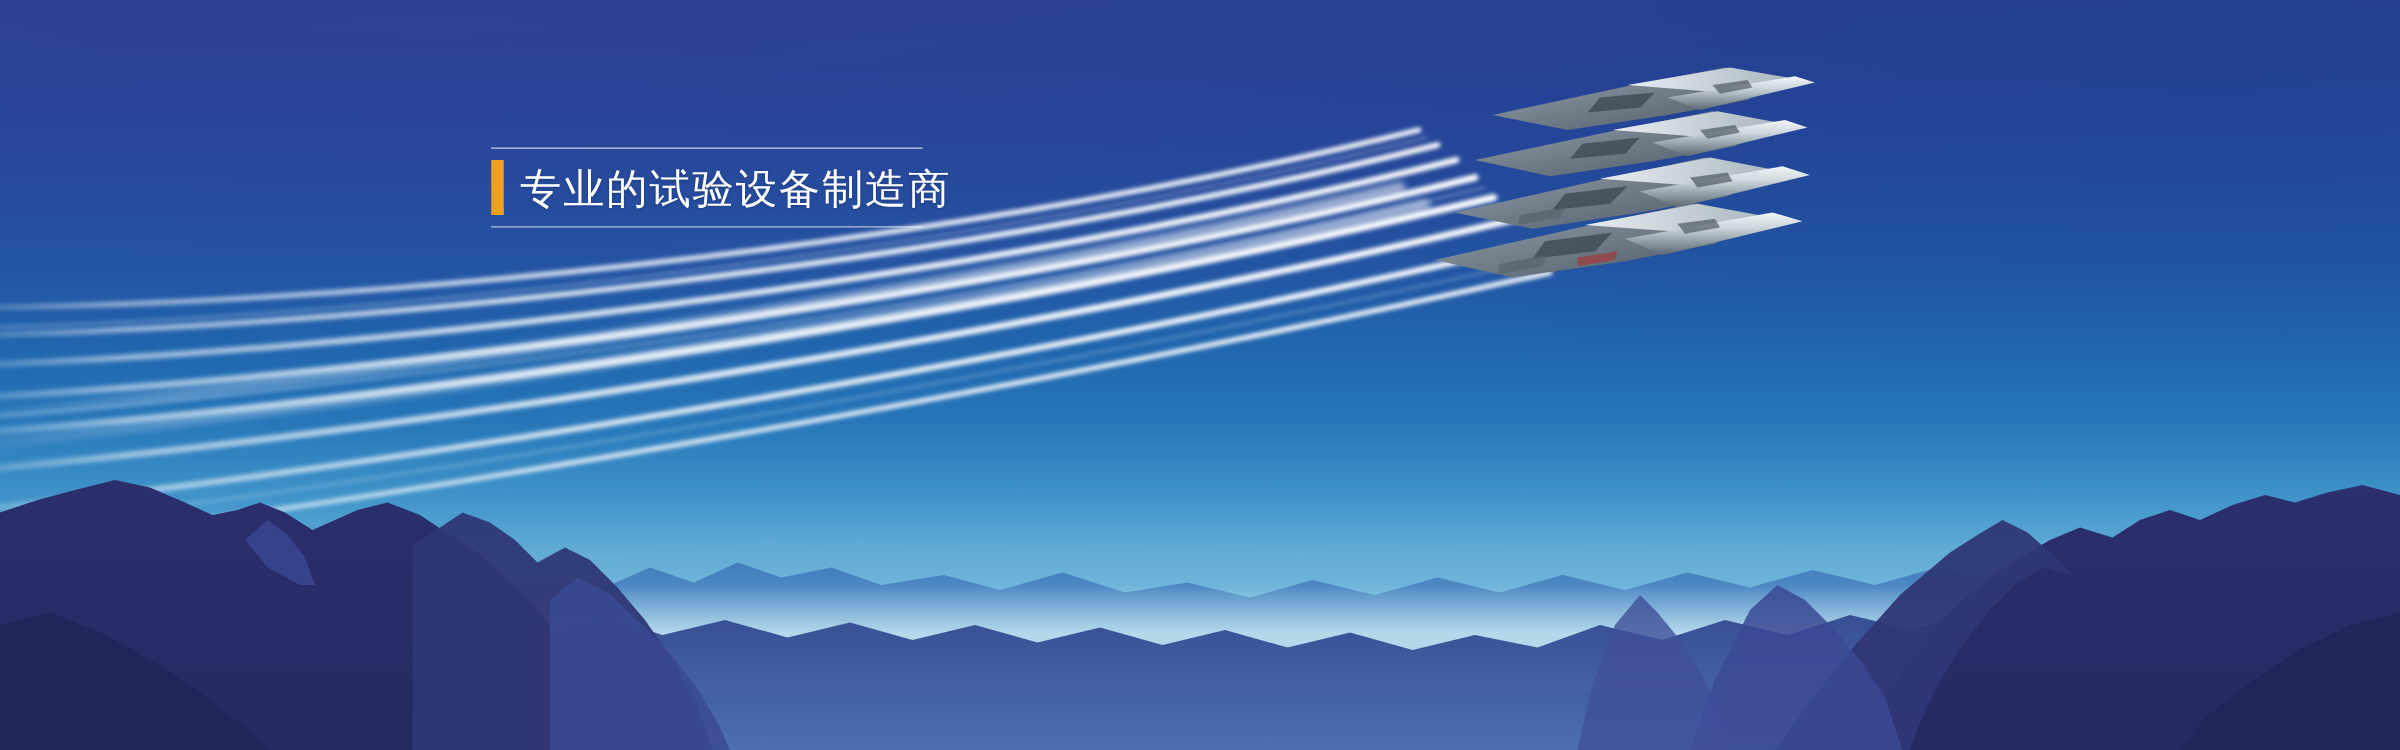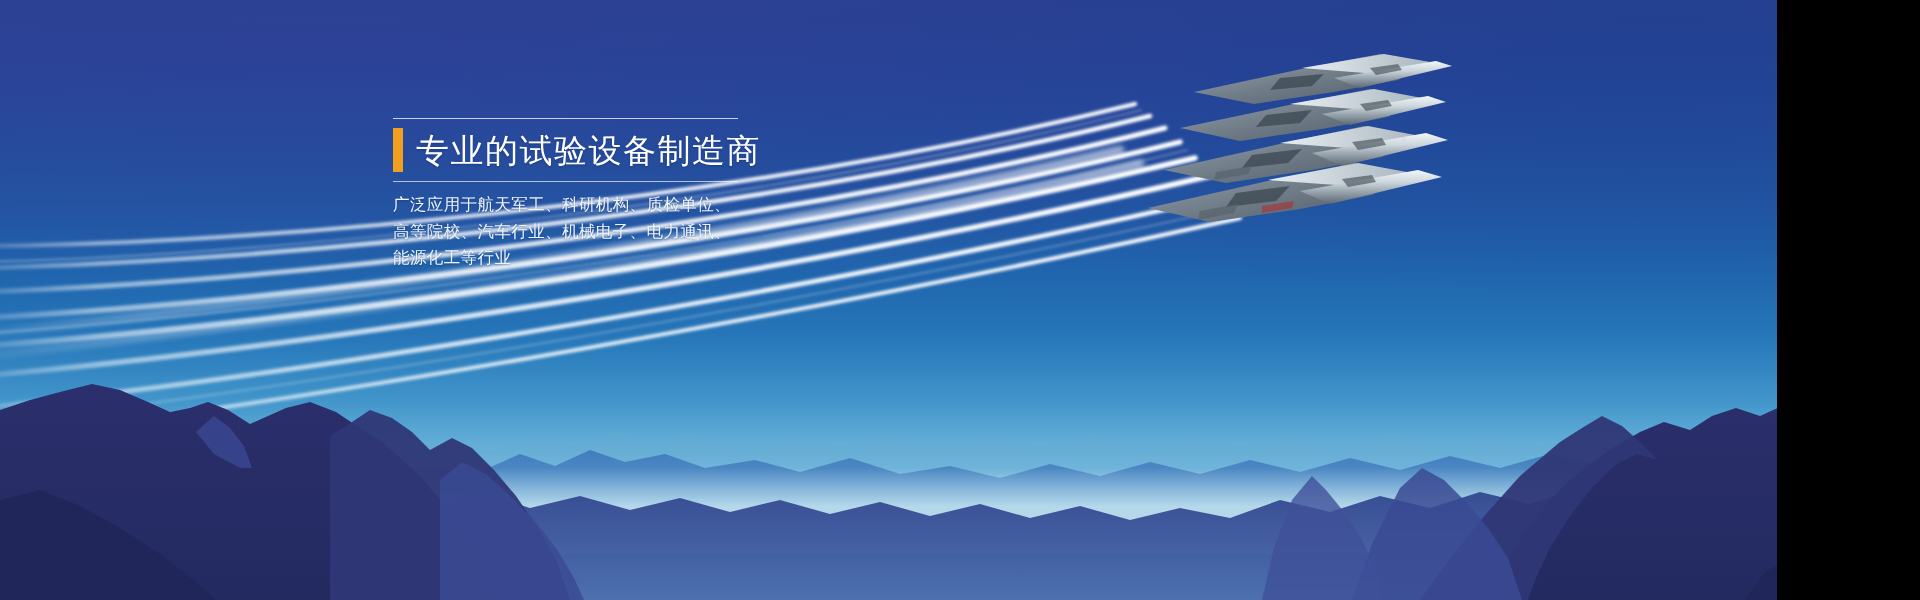--- a/index.html
+++ b/index.html
@@ -1,20 +1,20 @@
 <!DOCTYPE html>
 <html><head>
 <meta charset="utf-8">
 <style>
   html,body{margin:0;padding:0;background:#000;}
   body{font-family:"Liberation Sans","DejaVu Sans",sans-serif;}
 
   #banner{
     position:relative;
-    width:1777px;
+    width:1920px;
     height:600px;
     overflow:hidden;
     background:#2a4494;
   }
 
   
   .sky{
     position:absolute; inset:0;
     background:
       linear-gradient(to bottom,
@@ -293,20 +293,15 @@
   <div class="copy">
     <div class="rule"></div>
 
     <div class="headline-row">
       <span class="accent-bar"></span>
       <span class="headline">专业的试验设备制造商</span>
     </div>
 
     <div class="rule bottom"></div>
 
-    <div class="subcopy">
-      <div>广泛应用于航天军工、科研机构、质检单位、</div>
-      <div>高等院校、汽车行业、机械电子、电力通讯、</div>
-      <div>能源化工等行业</div>
-    </div>
   </div>
 
 </div>
 
 </body></html>

